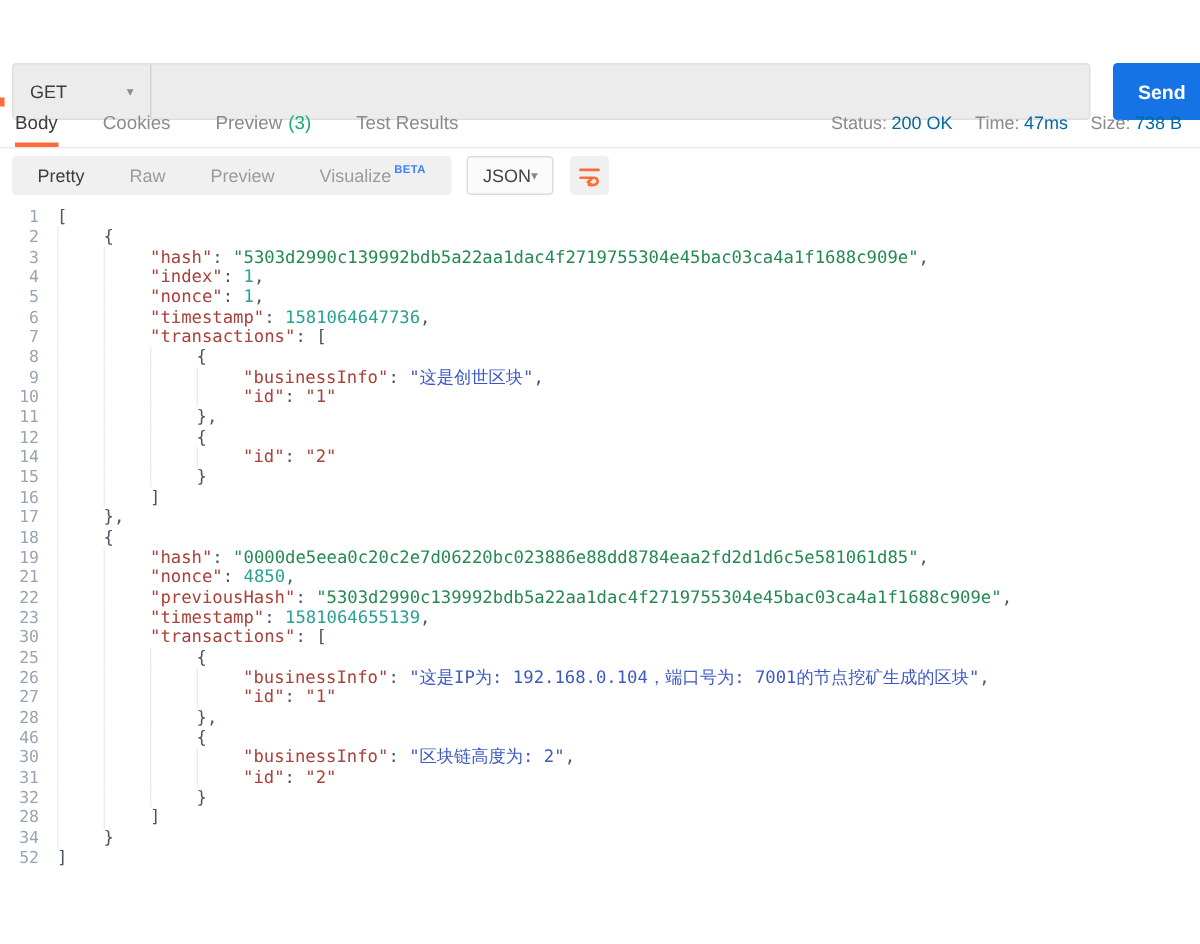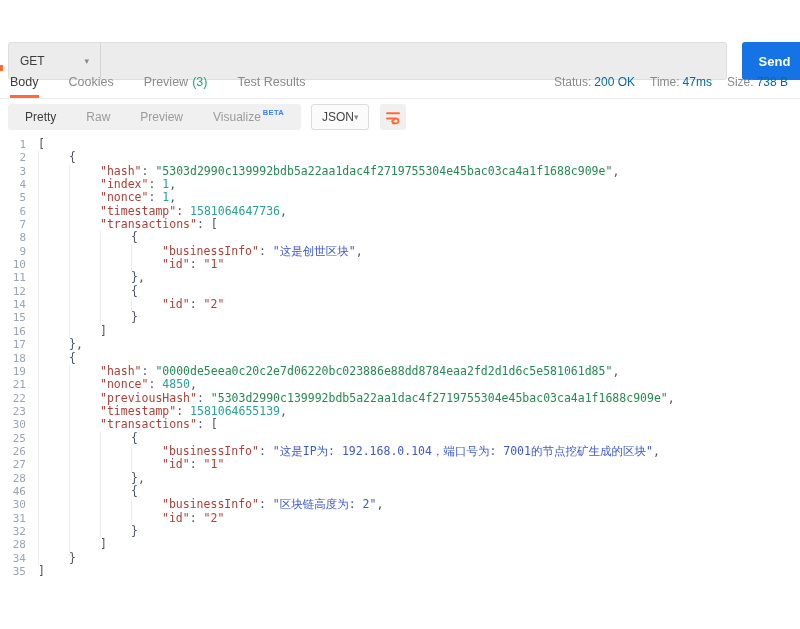--- a/index.html
+++ b/index.html
@@ -135,14 +135,14 @@
     <div class="line"><span class="ln">25</span><span class="lc"><span class="ind"></span><span class="ind"></span><span class="ind"></span><span class="tk-p">{</span></span></div>
     <div class="line"><span class="ln">26</span><span class="lc"><span class="ind"></span><span class="ind"></span><span class="ind"></span><span class="ind"></span><span class="tk-k">"businessInfo"</span><span class="tk-p">: </span><span class="tk-c">"这是IP为: 192.168.0.104，端口号为: 7001的节点挖矿生成的区块"</span><span class="tk-p">,</span></span></div>
     <div class="line"><span class="ln">27</span><span class="lc"><span class="ind"></span><span class="ind"></span><span class="ind"></span><span class="ind"></span><span class="tk-k">"id"</span><span class="tk-p">: </span><span class="tk-i">"1"</span></span></div>
     <div class="line"><span class="ln">28</span><span class="lc"><span class="ind"></span><span class="ind"></span><span class="ind"></span><span class="tk-p">},</span></span></div>
     <div class="line"><span class="ln">46</span><span class="lc"><span class="ind"></span><span class="ind"></span><span class="ind"></span><span class="tk-p">{</span></span></div>
     <div class="line"><span class="ln">30</span><span class="lc"><span class="ind"></span><span class="ind"></span><span class="ind"></span><span class="ind"></span><span class="tk-k">"businessInfo"</span><span class="tk-p">: </span><span class="tk-c">"区块链高度为: 2"</span><span class="tk-p">,</span></span></div>
     <div class="line"><span class="ln">31</span><span class="lc"><span class="ind"></span><span class="ind"></span><span class="ind"></span><span class="ind"></span><span class="tk-k">"id"</span><span class="tk-p">: </span><span class="tk-i">"2"</span></span></div>
     <div class="line"><span class="ln">32</span><span class="lc"><span class="ind"></span><span class="ind"></span><span class="ind"></span><span class="tk-p">}</span></span></div>
     <div class="line"><span class="ln">28</span><span class="lc"><span class="ind"></span><span class="ind"></span><span class="tk-p">]</span></span></div>
     <div class="line"><span class="ln">34</span><span class="lc"><span class="ind"></span><span class="tk-p">}</span></span></div>
-    <div class="line"><span class="ln">35</span><span class="lc"><span class="tk-p">]</span></span></div>
+    <div class="line"><span class="ln">52</span><span class="lc"><span class="tk-p">]</span></span></div>
   </div>
 
 </body></html>

